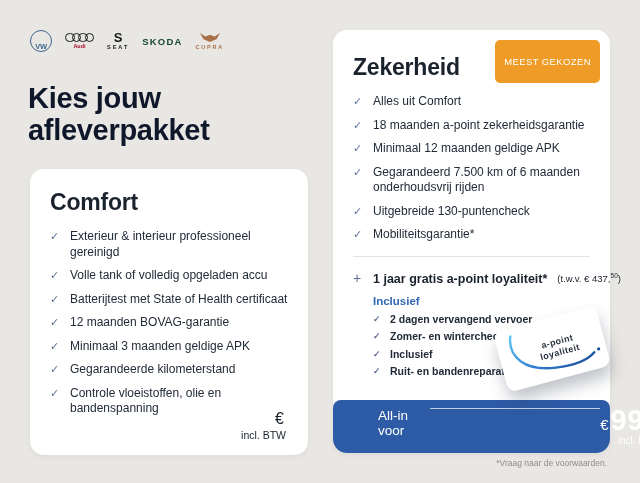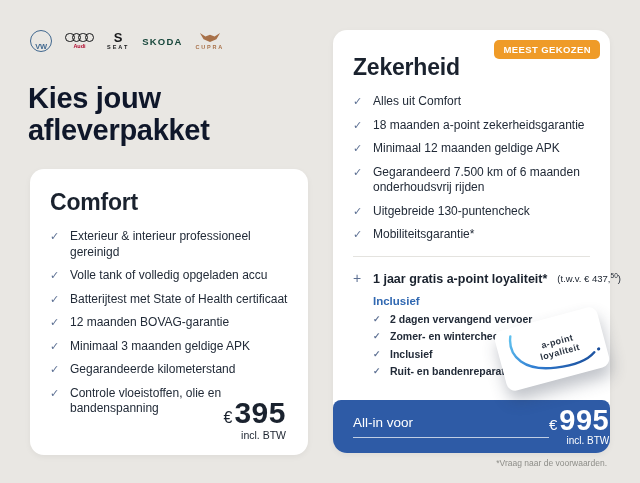--- a/index.html
+++ b/index.html
@@ -47,22 +47,22 @@
 
   
   .price-block { position: absolute; right: 22px; bottom: 14px; text-align: right; }
   .price-line { display: flex; align-items: baseline; justify-content: flex-end; }
   .price-eur { font-size: 16px; font-weight: 400; margin-right: 2px; }
   .price-num { font-size: 30px; font-weight: 700; letter-spacing: 0.5px; line-height: 30px; }
   .price-note { font-size: 10.5px; margin-top: 1px; }
 
   
   .badge { position: absolute; top: 10px; right: 10px; background: #ef9b28; color: #ffffff;
-           font-size: 9.5px; font-weight: 700; letter-spacing: 0.4px;
-           padding: 4px 9px; border-radius: 5px; }
+           font-size: 9.5px; font-weight: 400; letter-spacing: 0.4px;
+           padding: 16px 9px; border-radius: 5px; }
 
   .divider { border: none; border-top: 1px solid #e4e3df; margin: 13px 0 13px 0; }
 
   
   .loyalty-row { display: flex; gap: 7px; align-items: baseline; }
   .plus { flex: none; width: 13px; color: #5d7093; font-size: 14px; font-weight: 400; }
   .loyalty-title { font-size: 12.5px; font-weight: 700; color: #1a222e; white-space: nowrap; }
   .loyalty-value { font-size: 9.5px; font-weight: 400; color: #1a222e; margin-left: 3px; white-space: nowrap; }
   .loyalty-value sup { font-size: 6.5px; }
   .inclusief { margin: 9px 0 6px 20px; color: #3068b1; font-size: 11.5px; font-weight: 700; }
@@ -77,21 +77,21 @@
                   box-shadow: 0 10px 16px rgba(45,55,75,0.30);
                   display: flex; align-items: center; justify-content: center; z-index: 3; }
   .loyalty-card svg.arc { position: absolute; left: 0; top: 0; width: 100%; height: 100%; }
   .loyalty-card .card-text { position: relative; text-align: center; font-size: 9px; font-weight: 700;
                              color: #2a3442; line-height: 1.25; letter-spacing: 0.4px; padding-left: 14px; }
 
   
   .allin-bar { position: absolute; left: 0; right: 0; bottom: 0; height: 53px; background: #2e5ba6;
                border-radius: 8px 8px 14px 14px; display: flex; align-items: center;
                justify-content: space-between; padding: 0 20px; z-index: 2; color: #ffffff; }
-  .allin-left { display: flex; flex-direction: column; }
+  .allin-left { display: flex; flex-direction: row; margin-left: 25px; }
   .allin-label { font-size: 13.5px; font-weight: 500; margin-bottom: 7px; }
   .allin-line { width: 196px; height: 1px; background: rgba(255,255,255,0.7); }
   .allin-price { text-align: right; }
   .allin-price .price-eur { font-size: 15px; }
   .allin-price .price-num { font-size: 29px; line-height: 27px; }
   .allin-price .price-note { font-size: 10px; }
 
   .footnote { position: absolute; right: 33px; top: 458px; font-size: 8.5px; color: #8e8e89; }
 </style>
 </head>
@@ -157,21 +157,20 @@
         <span>Gegarandeerde kilometerstand</span>
       </li>
     <li>
         <span class="check">✓</span>
         <span>Controle vloeistoffen, olie en bandenspanning</span>
       </li>
   </ul>
   <div class="price-block">
     <div class="price-line">
       <span class="price-eur">€</span>
-      <span class="price-num">395</span>
     </div>
     <div class="price-note">incl. BTW</div>
   </div>
 </div>
 
 <div class="card card-zeker">
   <div class="badge">MEEST GEKOZEN</div>
   <h2>Zekerheid</h2>
   <ul class="features">
     <li>

